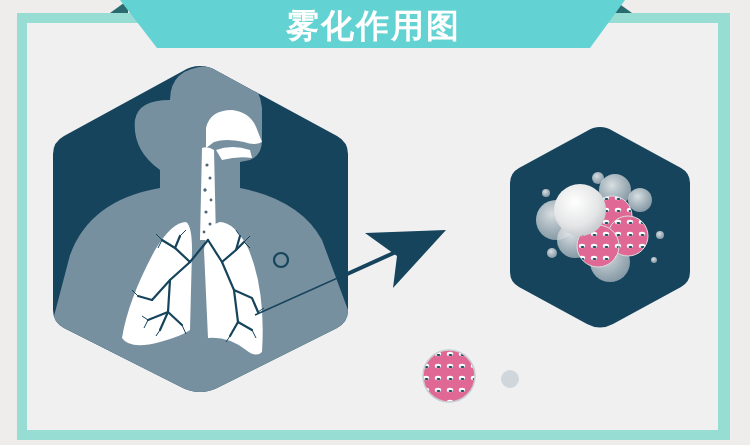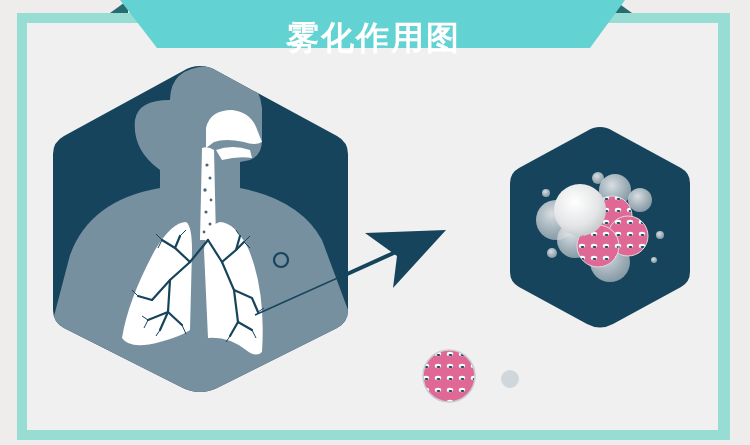--- a/index.html
+++ b/index.html
@@ -1,20 +1,20 @@
 <!DOCTYPE html>
 <html><head>
 <meta charset="utf-8">
 <style>
   html, body { margin: 0; padding: 0; }
   body { width: 750px; height: 445px; background: #efedec; position: relative; overflow: hidden; font-family: "DejaVu Sans", sans-serif; }
   .frame { position: absolute; left: 17px; top: 13px; width: 713px; height: 427px; background: #97ddd4; }
   .frame-inner { position: absolute; left: 10px; top: 10px; width: 691px; height: 407px; background: #f0f0f1; }
   .stage { position: absolute; left: 0; top: 0; width: 750px; height: 445px; }
-  .title { position: absolute; left: 157px; top: 16px; width: 433px; text-align: center; color: #ffffff; font-size: 33px; font-weight: bold; letter-spacing: 2px; line-height: 44px; }
+  .title { position: absolute; left: 157px; top: 4px; width: 433px; text-align: center; color: #ffffff; font-size: 33px; font-weight: bold; letter-spacing: 2px; line-height: 44px; }
 </style>
 </head>
 <body>
 
 <div class="frame">
   <div class="frame-inner"></div>
 </div>
 
 <svg class="stage" width="750" height="445" viewBox="0 0 750 445">
   <defs>

